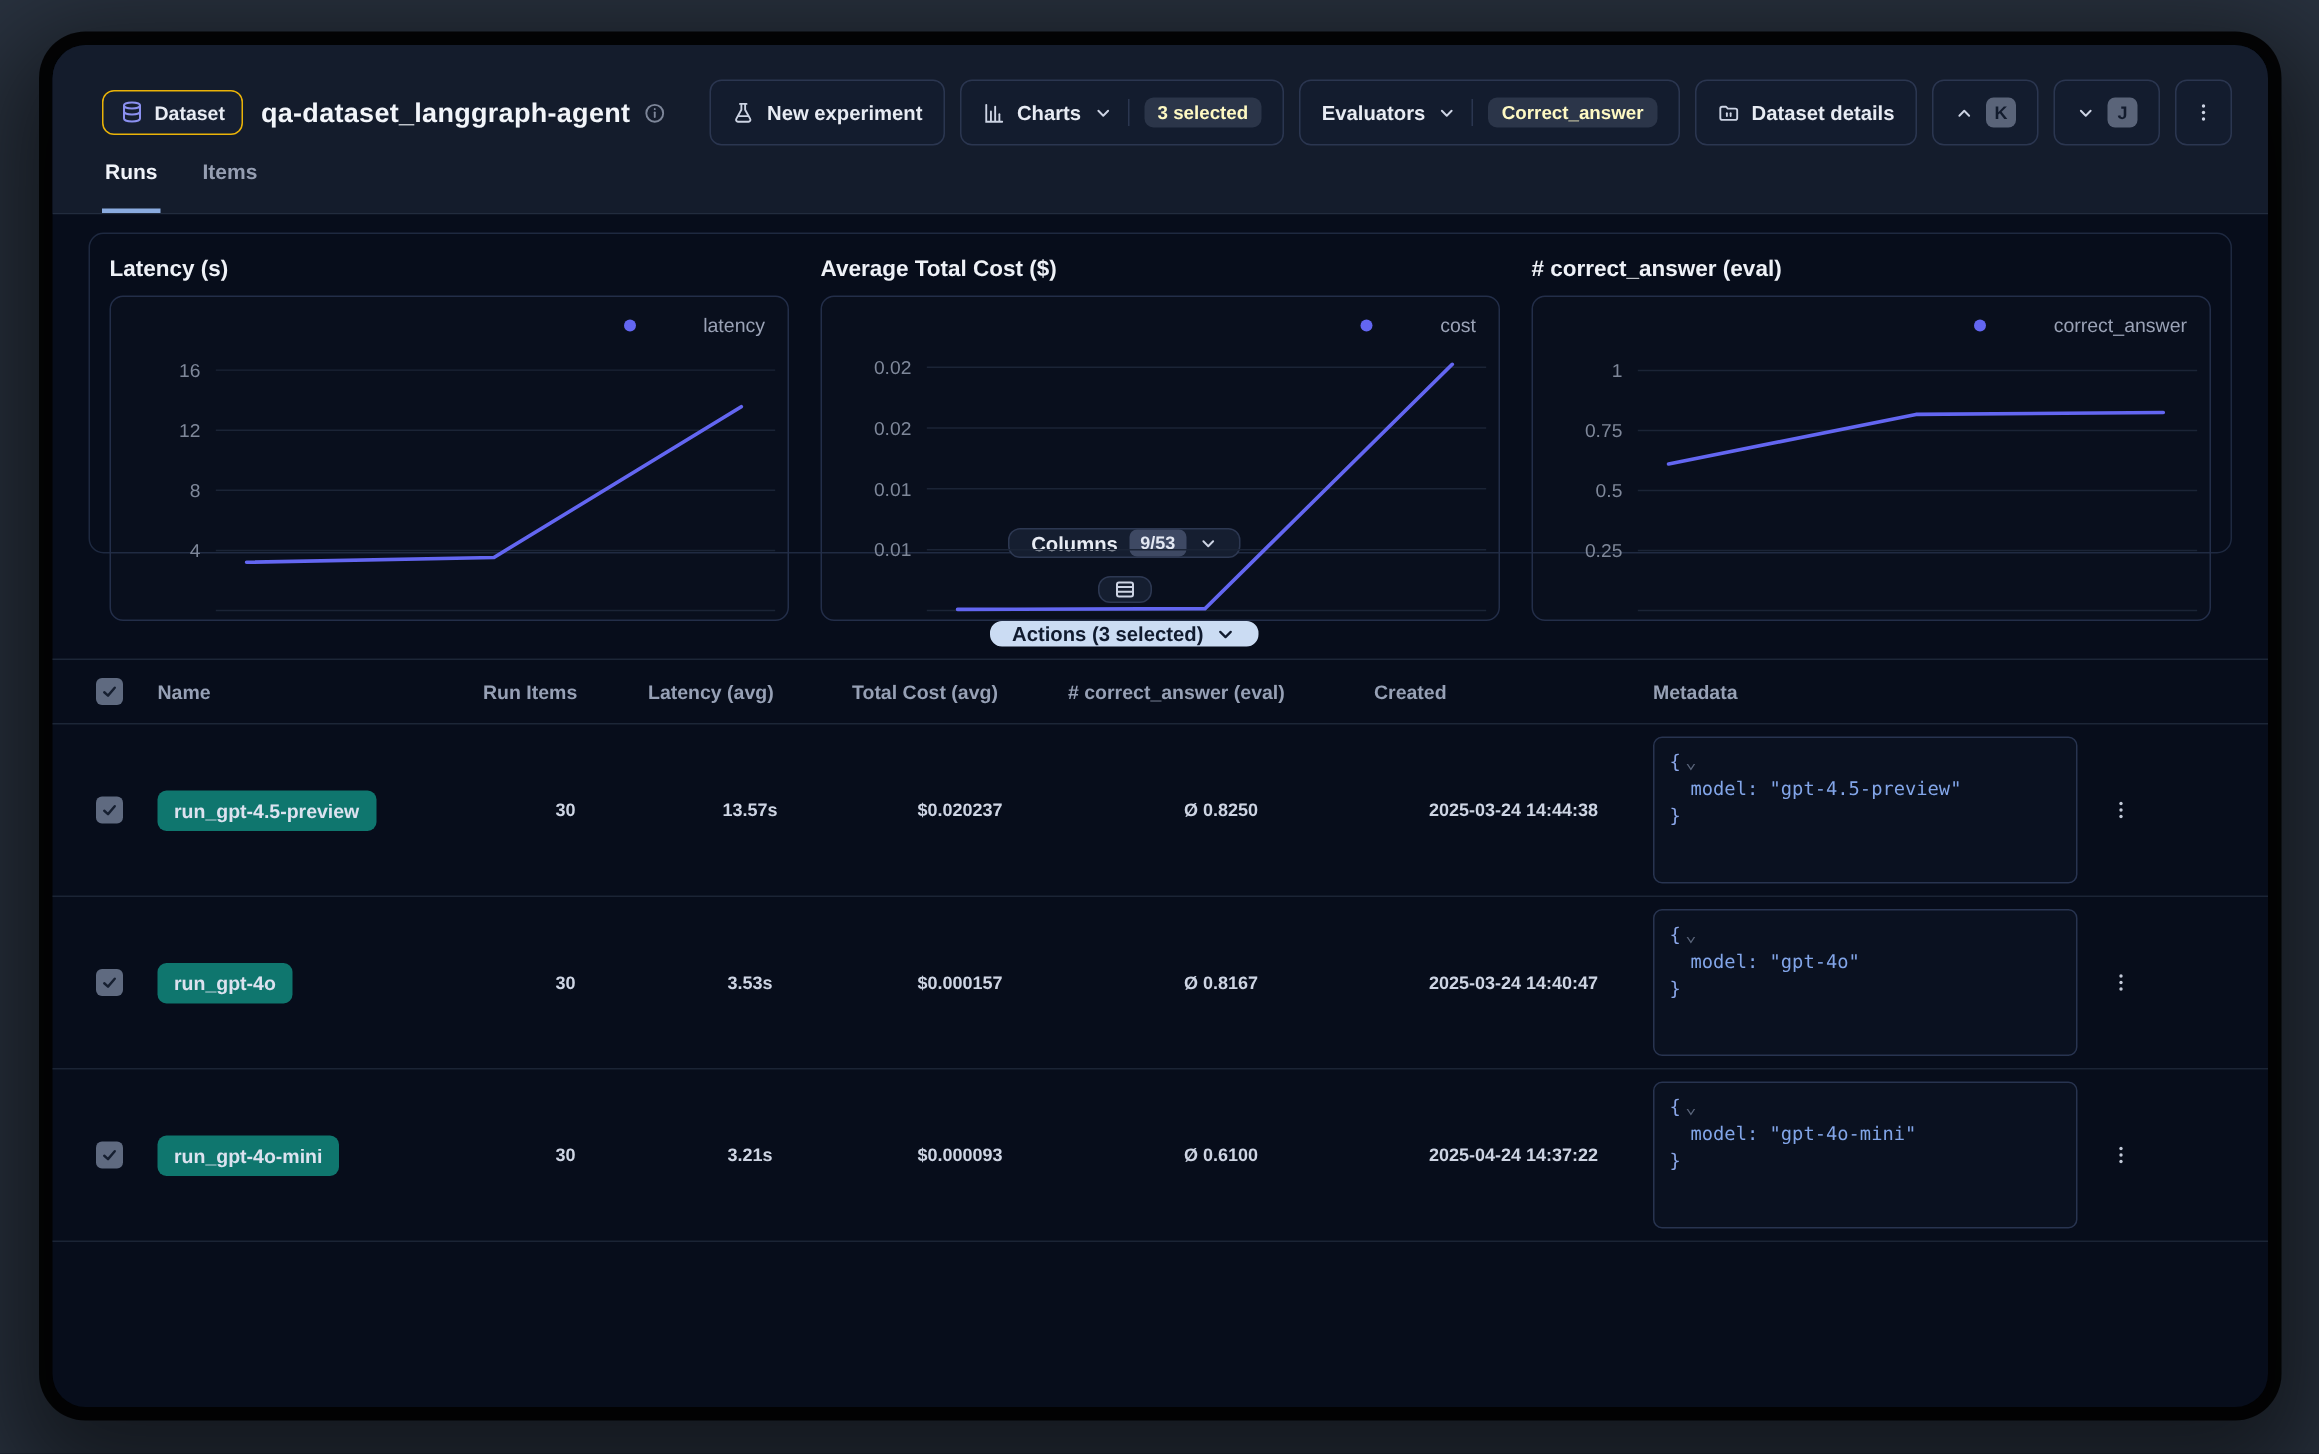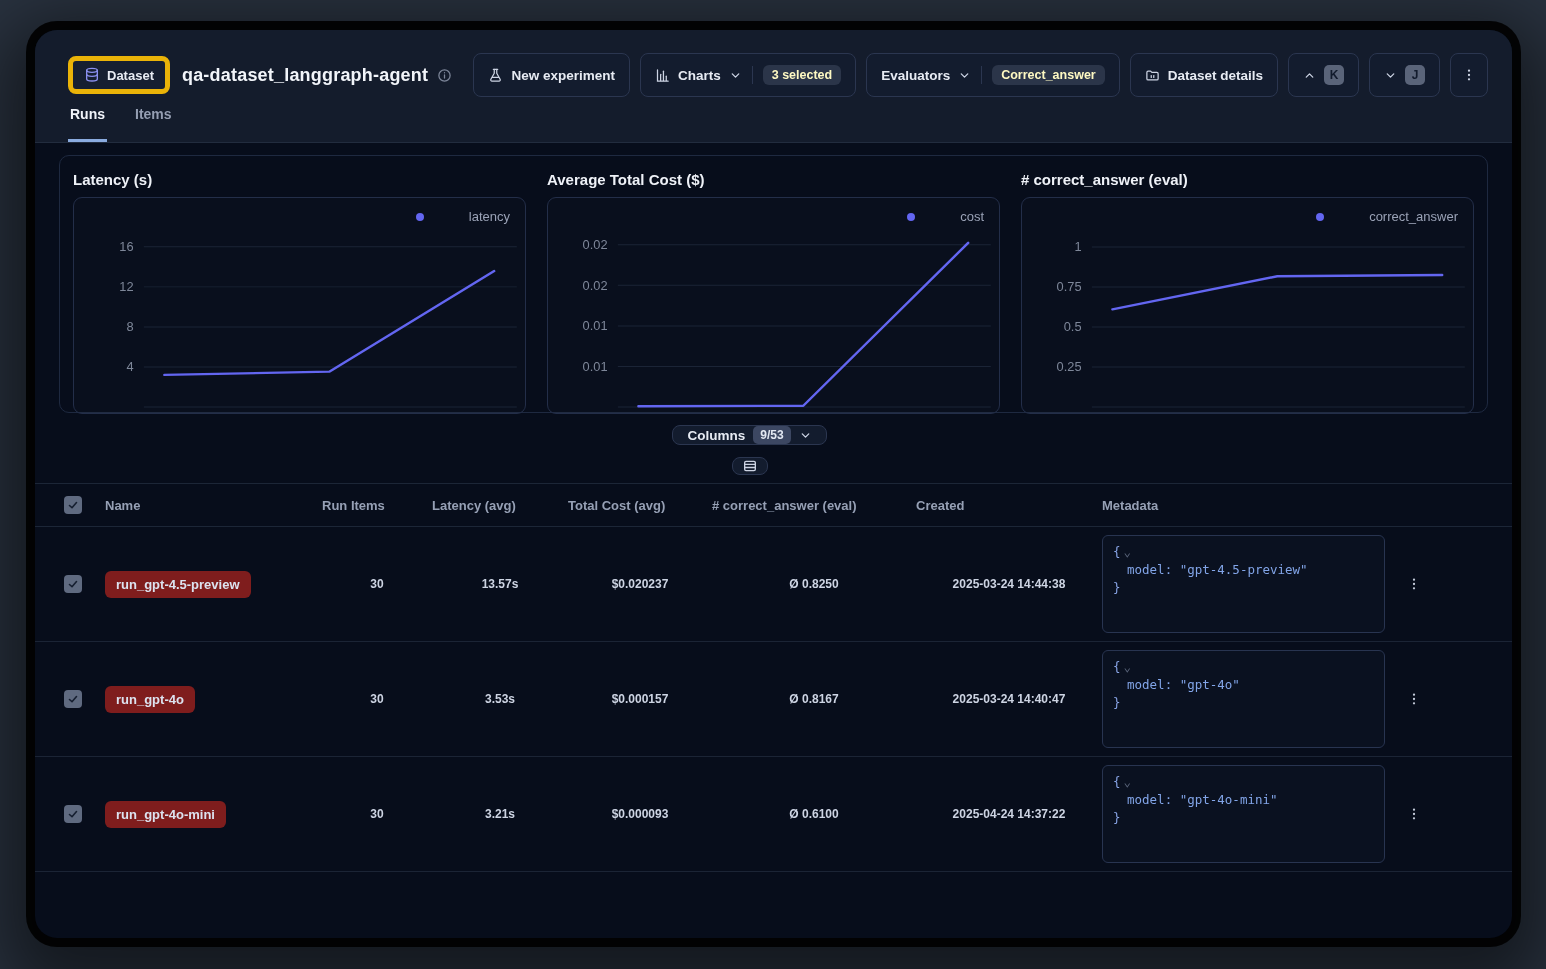--- a/index.html
+++ b/index.html
@@ -6,42 +6,42 @@
   html,body { width:1546px; height:969px; background:#29323f; overflow:hidden;
               font-family:"Liberation Sans", sans-serif; }
   .window { position:absolute; left:35px; top:30px; width:1477px; height:908px;
             background:#070d1b; border-radius:22px;
             box-shadow:0 0 0 9px rgba(0,0,0,0.9), 0 25px 70px 35px rgba(0,0,0,0.5); }
 
   
   .app-header { background:#141c2c; border-radius:22px 22px 0 0; padding:26px 24px 0 33px;
                 border-bottom:1px solid #222c3e; }
   .title-row { display:flex; align-items:center; height:38px; }
-  .ds-badge { display:flex; align-items:center; gap:7px; border:5px solid #eab308; background:#161f31;
+  .ds-badge { display:flex; align-items:center; gap:7px; border:1px solid #eab308; background:#161f31;
               border-radius:8px; padding:6px 11px; color:#e8ecf4; font-size:13px; font-weight:700; }
   .ds-badge svg { color:#8b90f0; }
   .page-title { margin-left:12px; color:#f2f5fa; font-size:18px; font-weight:700; letter-spacing:.2px; }
   .info-ic { margin-left:9px; color:#7d8699; display:flex; }
   .hdr-right { margin-left:auto; display:flex; align-items:center; gap:10px; }
   .btn { display:flex; align-items:center; gap:8px; height:44px; padding:0 14px;
          background:#131c2e; border:1px solid #2b3650; border-radius:8px;
          color:#e7ebf3; font-size:13.5px; font-weight:600; cursor:pointer; white-space:nowrap; }
   .btn svg { color:#cdd4e4; }
   .btn .chev { color:#8a93a8; }
   .grp-div { width:1px; height:18px; background:#2b3650; margin:0 2px; }
   .chip { background:#2b3549; border-radius:6px; padding:3px 9px; font-size:12.5px; font-weight:600; color:#fef9c3; }
   .keycap { width:20px; height:20px; border-radius:5px; background:#5a6479; color:#121b2d;
             font-size:12px; font-weight:700; display:flex; align-items:center; justify-content:center; }
   .icon-btn { width:38px; justify-content:center; padding:0; }
   .tabs { display:flex; gap:26px; margin-top:8px; margin-left:0; height:40px; }
   .tab { font-size:14px; font-weight:600; color:#959eb2; padding:4px 2px 0; cursor:pointer; }
   .tab.active { color:#f0f3f9; font-weight:700; border-bottom:3px solid #8aabdf; }
 
   
-  .charts-panel { margin:12px 24px 0; height:258px; border:1px solid #1e2940; border-radius:10px; }
+  .charts-panel { margin:12px 24px 0; height:214px; border:1px solid #1e2940; border-radius:10px; }
   .charts-titles { display:flex; gap:21px; padding:15px 13px 9px; }
   .charts-titles .ct { flex:1; color:#eef1f7; font-size:15px; font-weight:700; }
   .cards { display:flex; gap:21px; padding:0 13px; }
   .chart-card { flex:1; height:217px; border:1px solid #232e49; border-radius:9px; position:relative;
                 background:rgba(255,255,255,0.012); }
   .chart-card svg.plot { width:100%; height:100%; display:block; }
   .legend { position:absolute; top:11px; right:15px; display:flex; align-items:center; gap:7px; }
   .legend .dot { width:8px; height:8px; border-radius:50%; }
   .legend .lbl { color:#9aa2b6; font-size:13px;margin-left:38px; }
   .grid-line { stroke:#1b2436; stroke-width:1; }
@@ -64,21 +64,21 @@
 
   
   .table { margin-top:8px; }
   .trow { display:grid; grid-template-columns:41px 217px 110px 136px 144px 204px 186px 290px 1fr;
           align-items:center; padding-left:29px; }
   .thead { height:44px; border-top:1px solid #1c2637; border-bottom:1px solid #1c2637; }
   .thead .hc { color:#96a0b5; font-size:13px; font-weight:700; }
   .drow { height:115px; border-bottom:1px solid #1b2435; }
   .cb { width:18px; height:18px; border-radius:4px; background:#5f6a80; color:#161f30;
         display:flex; align-items:center; justify-content:center; cursor:pointer; }
-  .name-chip { display:inline-block; background:#7f1d1d; border-radius:6px; padding:6px 11px;
+  .name-chip { display:inline-block; background:#0f766e; border-radius:6px; padding:6px 11px;
                color:#dce2ef; font-size:13px; font-weight:700; }
   .cell { color:#cdd4e3; font-size:12px; font-weight:700;text-align:center; }
   .meta-box { width:283px; height:98px; border:1px solid #283450; border-radius:6px; background:#0a1120;
               padding:7px 10px; font-family:"DejaVu Sans Mono", monospace; font-size:12.5px;
               line-height:1.45; color:#82a5e8; overflow:hidden; }
   .meta-box .brace { color:#8aa6e8; }
   .meta-box .mchev { color:#5a657a; margin-left:3px; }
   .meta-line2 { padding-left:14px; }
   .kebab { color:#c3cad9; font-size:17px; letter-spacing:0; cursor:pointer; justify-self:start;
            margin-left:14px; display:flex; }
@@ -274,20 +274,28 @@
     </div>
     <div class="btn icon-btn" style="width:36px">
       <span style="display:flex">
         <svg width="16" height="16" viewBox="0 0 24 24" fill="none" stroke="currentColor" stroke-width="2" stroke-linecap="round">
             <rect x="4" y="5" width="16" height="14" rx="2"></rect>
             <line x1="4" y1="9.6" x2="20" y2="9.6"></line>
             <line x1="4" y1="14.3" x2="20" y2="14.3"></line>
           </svg>
       </span>
     </div>
+    <div class="btn btn-light">
+      <span>Actions (3 selected)</span>
+      <span style="display:flex">
+        <svg width="14" height="14" viewBox="0 0 24 24" fill="none" stroke="currentColor" stroke-width="2.6" stroke-linecap="round" stroke-linejoin="round">
+            <polyline points="6 9 12 15 18 9"></polyline>
+          </svg>
+      </span>
+    </div>
   </div>
 
 
   <div class="table">
     <div class="trow thead">
       <div>
           <div class="cb">
         <svg width="12" height="12" viewBox="0 0 24 24" fill="none" stroke="currentColor" stroke-width="3.2" stroke-linecap="round" stroke-linejoin="round">
               <polyline points="5 13 10 17.5 19 7"></polyline>
             </svg>

